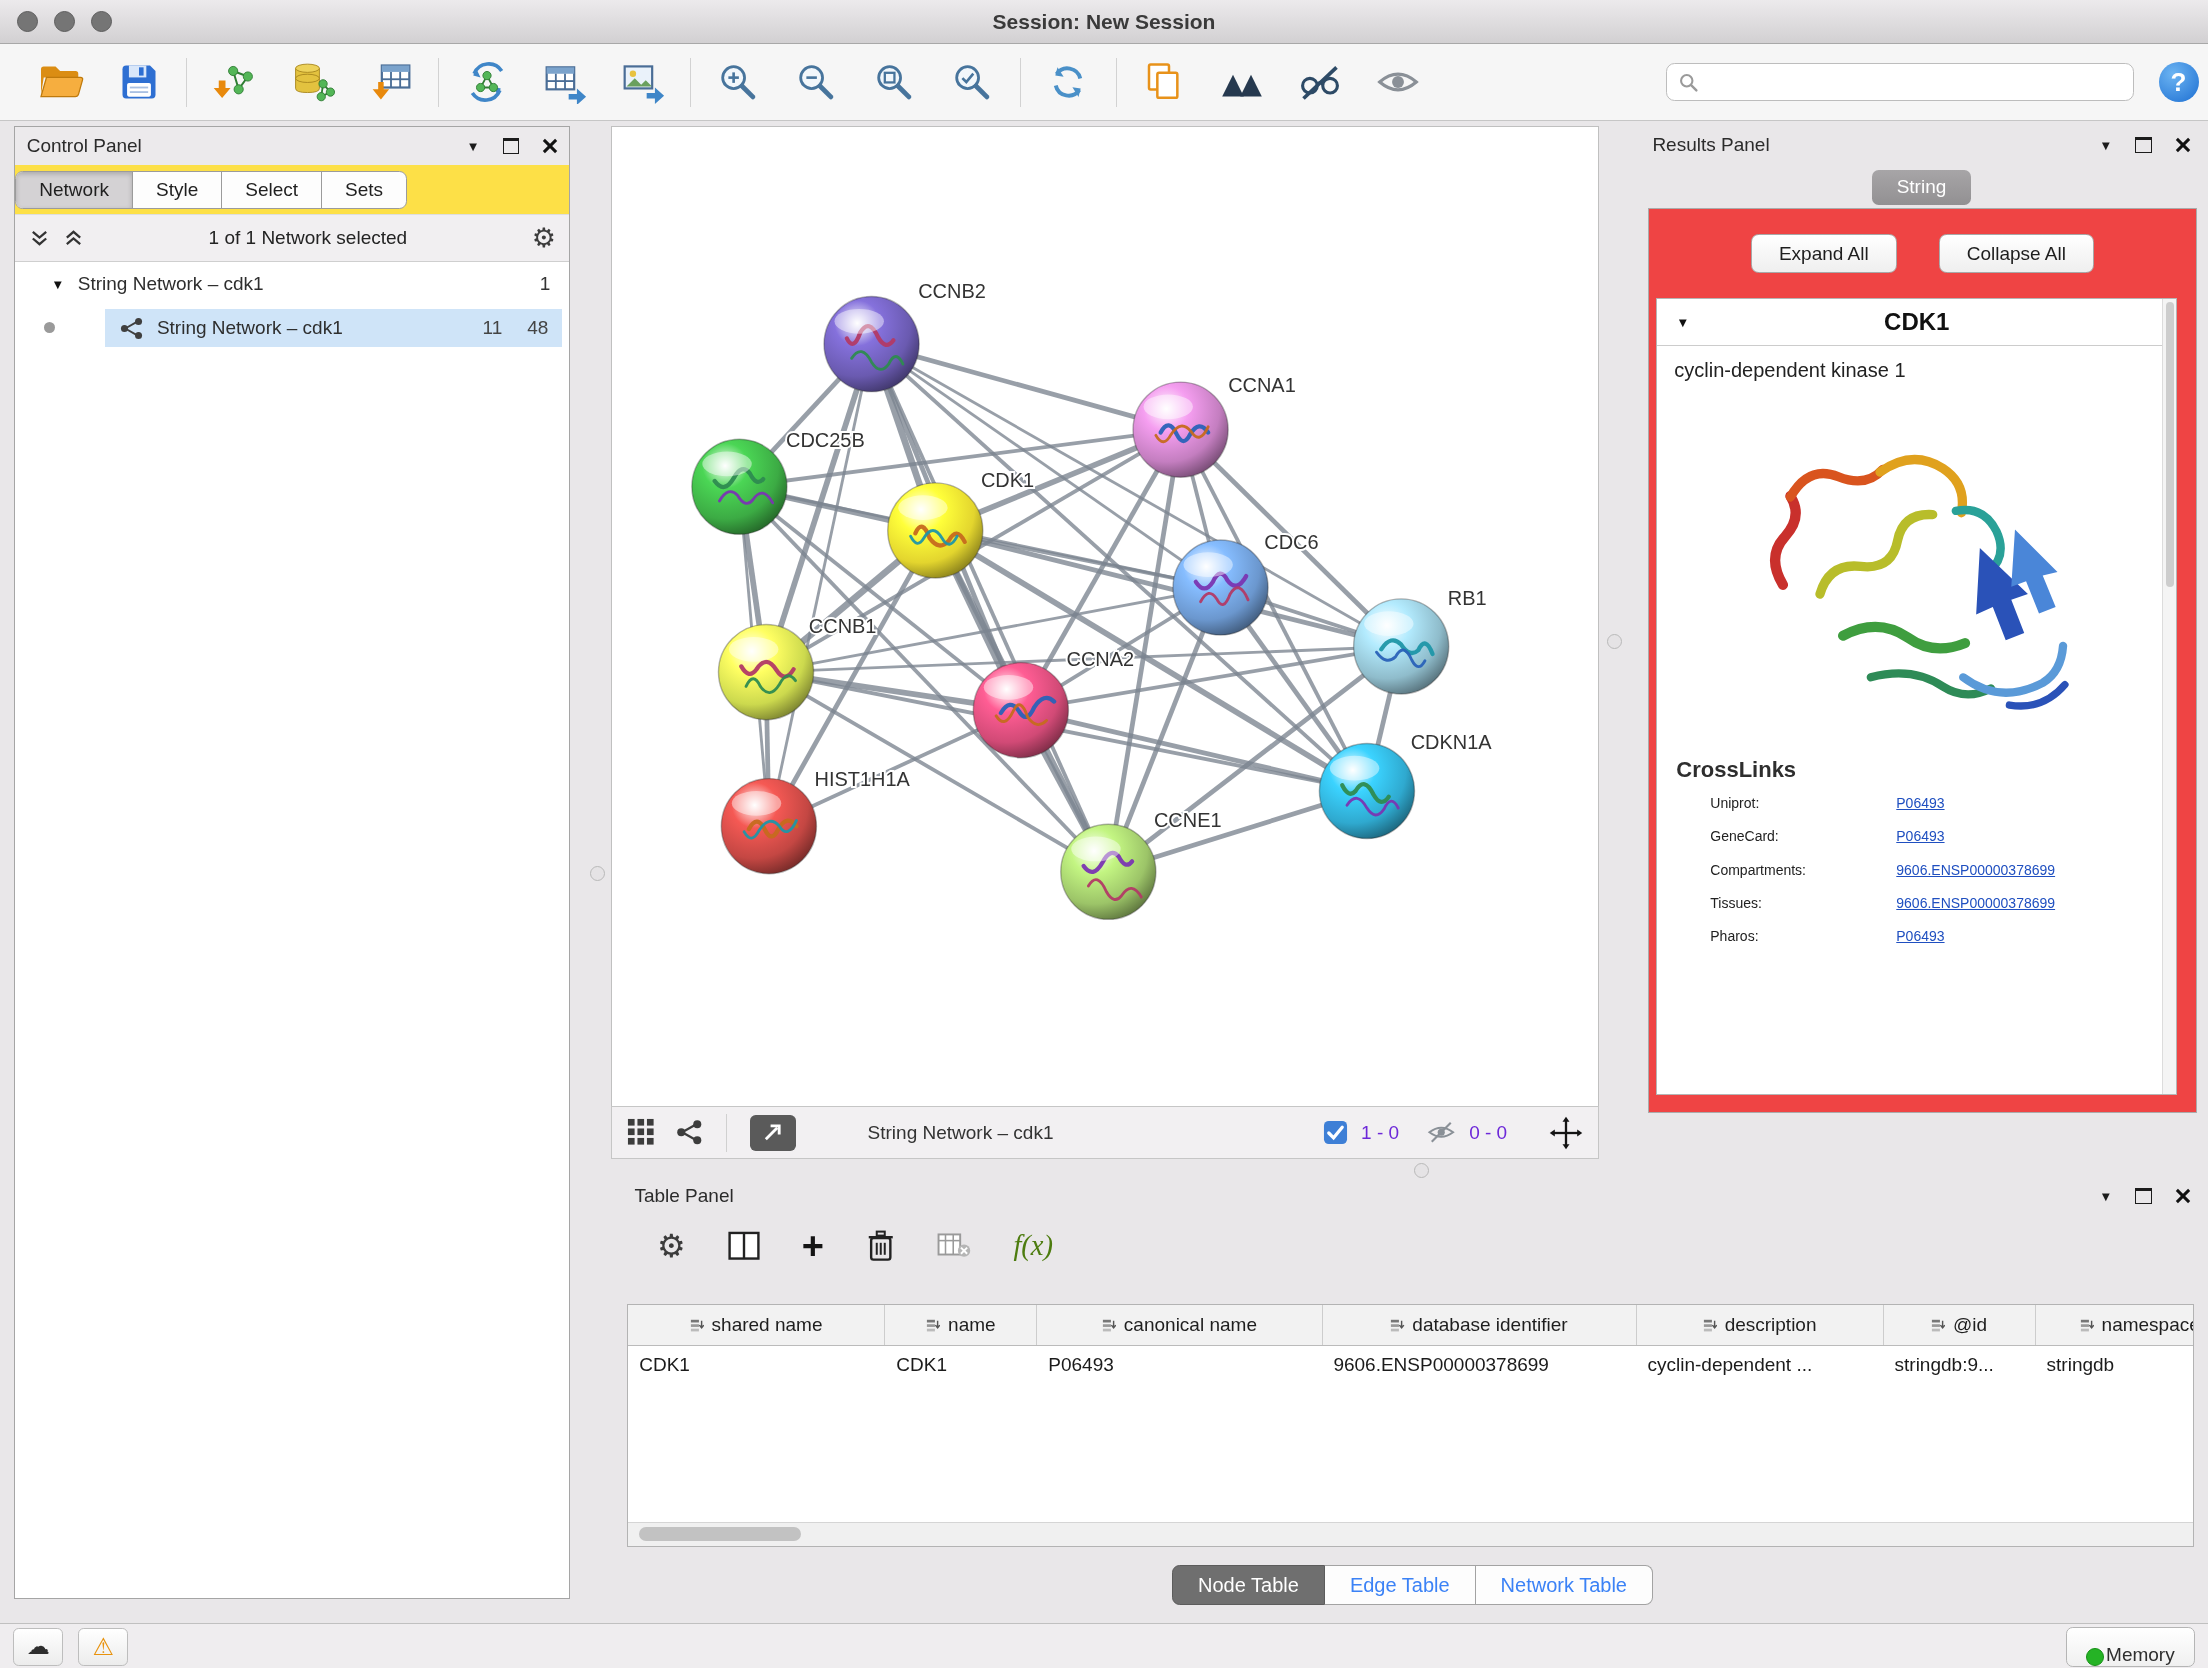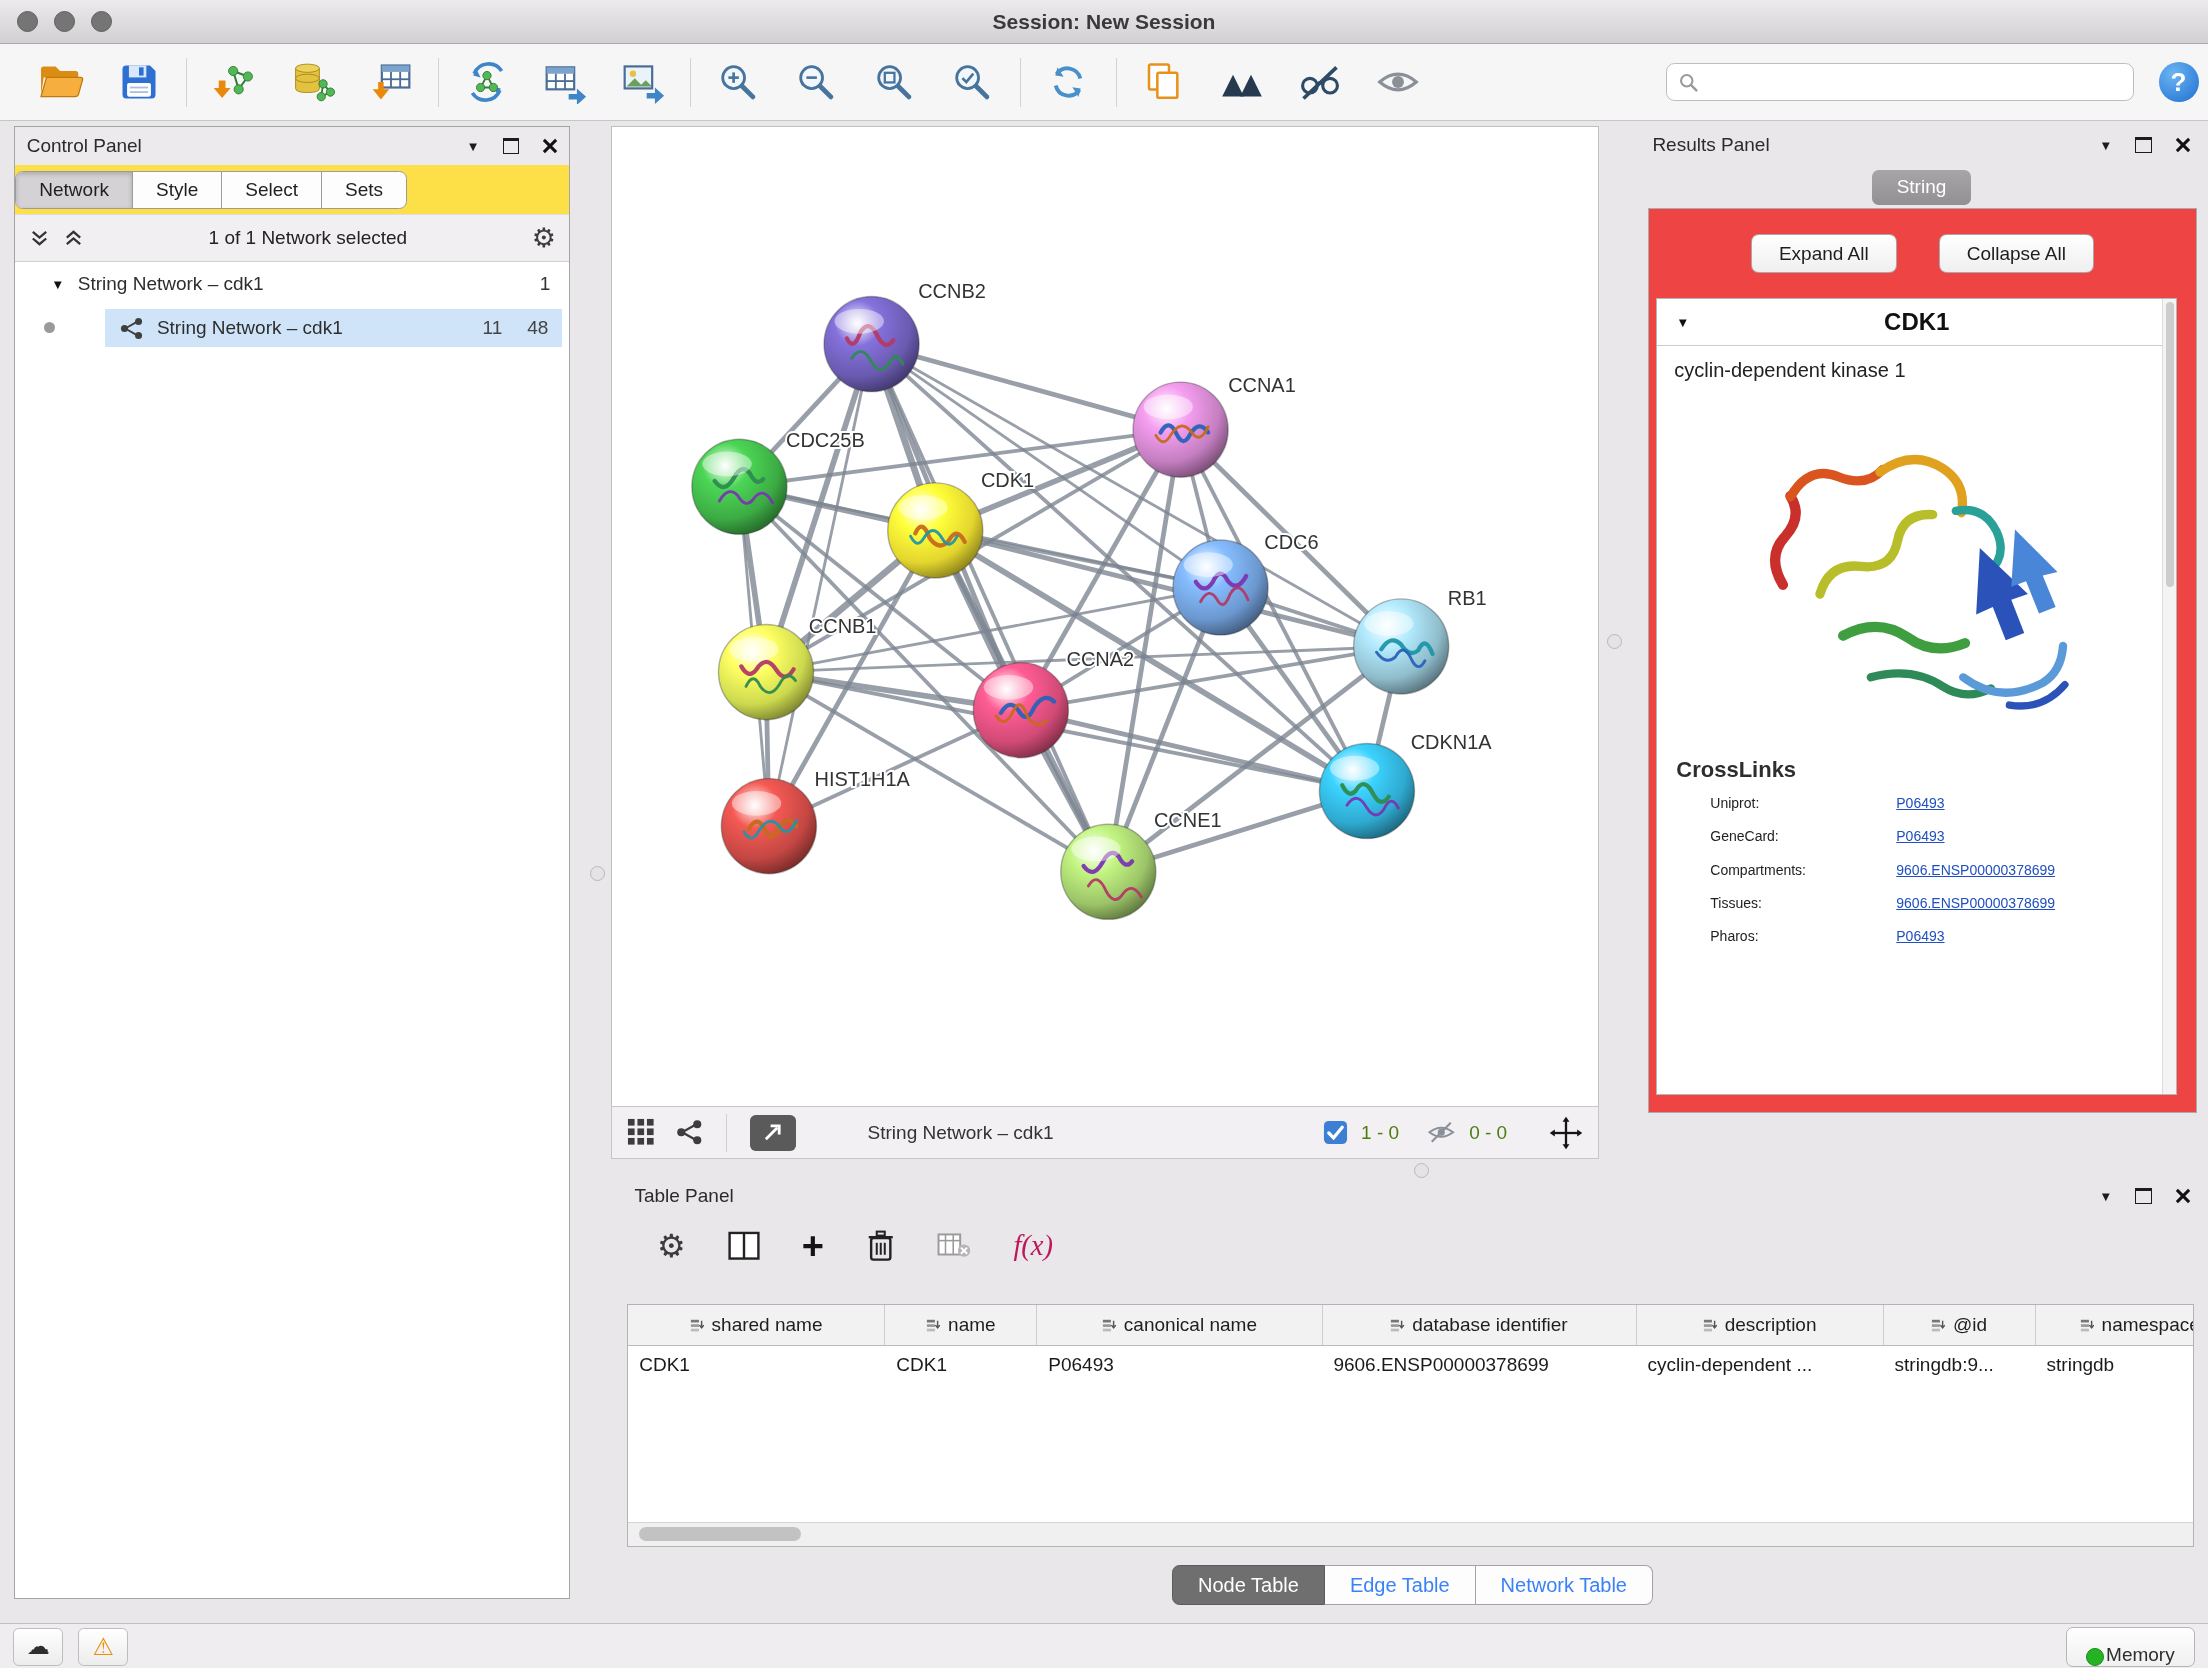--- a/index.html
+++ b/index.html
@@ -58,21 +58,21 @@
 
   
   .net-canvas{position:absolute;left:611px;top:126px;width:988px;height:981px;background:#fff;
     border:1px solid #c0c0c0;box-sizing:border-box}
   .node-label{font-size:21px;fill:#333;paint-order:stroke;stroke:#fff;stroke-width:4px}
   .net-bar{position:absolute;left:611px;top:1106px;width:988px;height:53px;background:#f2f0f2;
     border:1px solid #c6c6c6;box-sizing:border-box;display:flex;align-items:center;padding:0 15px;gap:19px}
   .nb-sep{width:1px;height:38px;background:#d0d0d0;margin:0 3.8px}
   .nb-darkbtn{width:46px;height:36px;border-radius:5.7px;background:#5a5a5a;display:flex;align-items:center;justify-content:center}
   .nb-title{font-size:19px;color:#333;margin-left:53px}
-  .nb-right{margin-left:auto;display:flex;align-items:center;gap:13.3px;color:#4d7c0f;font-size:19px}
+  .nb-right{margin-left:auto;display:flex;align-items:center;gap:13.3px;color:#6d28d9;font-size:19px}
 
   
   .results-panel{position:absolute;left:1641px;top:126px;width:561px;height:1046px}
   .rp-tabbar{display:flex;justify-content:center;margin-top:5.7px}
   .string-tab{background:linear-gradient(#a7a5a7,#929092);color:#fff;font-size:19px;padding:6.7px 25px;border-radius:6.7px}
   .rp-content{position:absolute;left:6.7px;top:82px;right:4.8px;height:905px;background:#ef4444;
     border:1px solid #ababab;box-sizing:border-box}
   .rp-buttons{display:flex;justify-content:center;gap:42px;margin:25px 0 25px}
   .btn{background:linear-gradient(#ffffff,#efefef);border:1px solid #a8a8a8;border-radius:7.6px;
     font-size:19px;padding:7.6px 27px;color:#1e1e1e}
@@ -83,21 +83,21 @@
   .xl-title{font-size:22px;font-weight:700;padding:9.5px 19px 3.8px}
   .xl-row{display:flex;padding:8.6px 0 8.6px 53px;font-size:14px}
   .xl-label{width:186px;color:#222}
   .xl-value{color:#1f4fc0;text-decoration:underline}
   .rp-scroll{position:absolute;right:0;top:0;bottom:0;width:13.3px;background:#f4f4f4;border-left:1px solid #dcdcdc}
   .rp-thumb{position:absolute;top:2.9px;right:1.9px;width:8.6px;height:285px;background:#cdcdcd;border-radius:4.8px}
 
   
   .table-panel{position:absolute;left:623px;top:1177px;width:1579px;height:441px}
   .tp-toolbar{height:61px;display:flex;align-items:center;gap:42px;padding-left:34px}
-  .fx{font-family:"Liberation Serif",serif;font-style:italic;font-size:28.5px;color:#be185d}
+  .fx{font-family:"Liberation Serif",serif;font-style:italic;font-size:28.5px;color:#4d7c0f}
   .plus{font-size:38px;font-weight:700;color:#141414;line-height:1}
   .tp-table{position:absolute;left:3.8px;right:7.6px;top:127px;height:243px;background:#fff;
     border:1px solid #b3b3b3;box-sizing:border-box;overflow:hidden}
   table.grid{border-collapse:collapse;table-layout:fixed;width:1617px}
   table.grid th{height:38px;background:#f2f2f2;border-right:1px solid #cdcdcd;border-bottom:1px solid #bbb;
     font-size:19px;font-weight:400;color:#1e1e1e;text-align:center;white-space:nowrap;overflow:hidden}
   table.grid th .th-inner{display:flex;align-items:center;justify-content:center;gap:7.6px}
   table.grid td{height:38px;font-size:19px;padding:0 11.4px;white-space:nowrap;overflow:hidden;color:#1b1b1b}
   .tp-hscroll{position:absolute;left:0;right:0;bottom:0;height:23px;background:#f0f0f0;border-top:1px solid #d5d5d5}
   .tp-hthumb{position:absolute;left:11.4px;top:3.8px;width:162px;height:14.3px;background:#c2c2c2;border-radius:7.6px}

